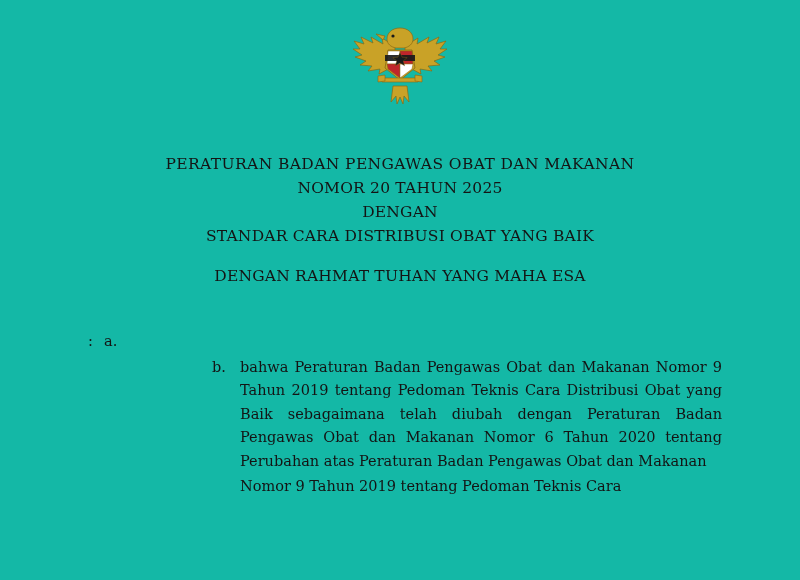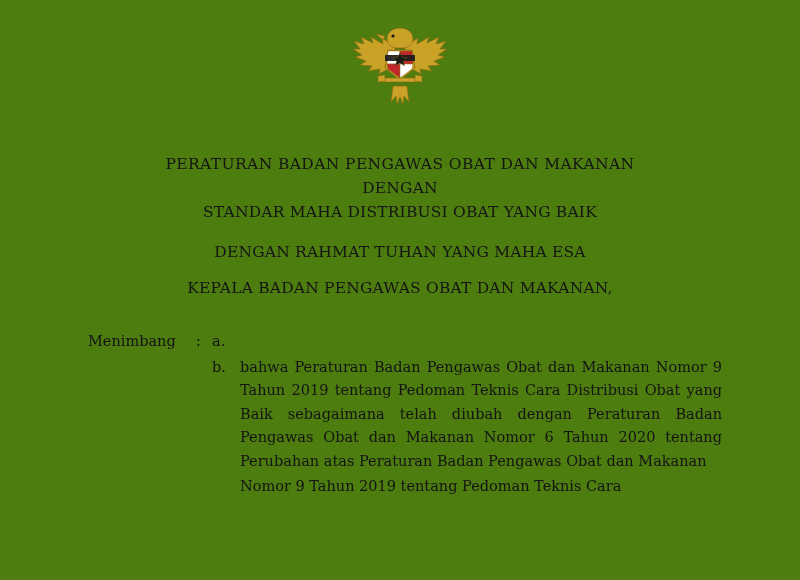--- a/index.html
+++ b/index.html
@@ -10,21 +10,21 @@
     width: 800px;
     height: 580px;
     background: #ffffff;
     font-family: "DejaVu Sans", sans-serif;
     overflow: hidden;
   }
   .page {
     position: relative;
     width: 800px;
     height: 580px;
-    background: #4d7c0f;
+    background: #14b8a6;
     box-sizing: border-box;
     padding: 0;
   }
 
   
   .emblem-wrap {
     width: 100%;
     display: flex;
     justify-content: center;
     padding-top: 24px;
@@ -141,32 +141,31 @@
           <path d="M30 54 L66 54 L66 58 L30 58 Z"></path>
           <path d="M26 52 L33 51 L33 57 L26 58 Z"></path>
           <path d="M70 52 L63 51 L63 57 L70 58 Z"></path>
         </g>
       </svg>
     </div>
   </div>
 
   <div class="titles">
     <div class="line l1">PERATURAN BADAN PENGAWAS OBAT DAN MAKANAN</div>
+    <div class="line">NOMOR 20 TAHUN 2025</div>
     <div class="line">DENGAN</div>
-    <div class="line">STANDAR MAHA DISTRIBUSI OBAT YANG BAIK</div>
+    <div class="line">STANDAR CARA DISTRIBUSI OBAT YANG BAIK</div>
     <div class="gap-2"></div>
     <div class="line">DENGAN RAHMAT TUHAN YANG MAHA ESA</div>
     <div class="gap-1"></div>
-    <div class="line">KEPALA BADAN PENGAWAS OBAT DAN MAKANAN,</div>
   </div>
 
   <div class="body-block">
 
     <div class="clause-row">
-      <div class="clause-label">Menimbang</div>
       <div class="clause-colon">:</div>
       <div class="clause-letter">a.</div>
     </div>
 
     <div class="sub-row">
       <div class="sub-spacer"></div>
       <div class="clause-letter">b.</div>
       <div class="clause-text">bahwa Peraturan Badan Pengawas Obat dan Makanan Nomor 9 Tahun 2019 tentang Pedoman Teknis Cara Distribusi Obat yang Baik sebagaimana telah diubah dengan Peraturan Badan Pengawas Obat dan Makanan Nomor 6 Tahun 2020 tentang Perubahan atas Peraturan Badan Pengawas Obat dan Makanan</div>
     </div>
 

